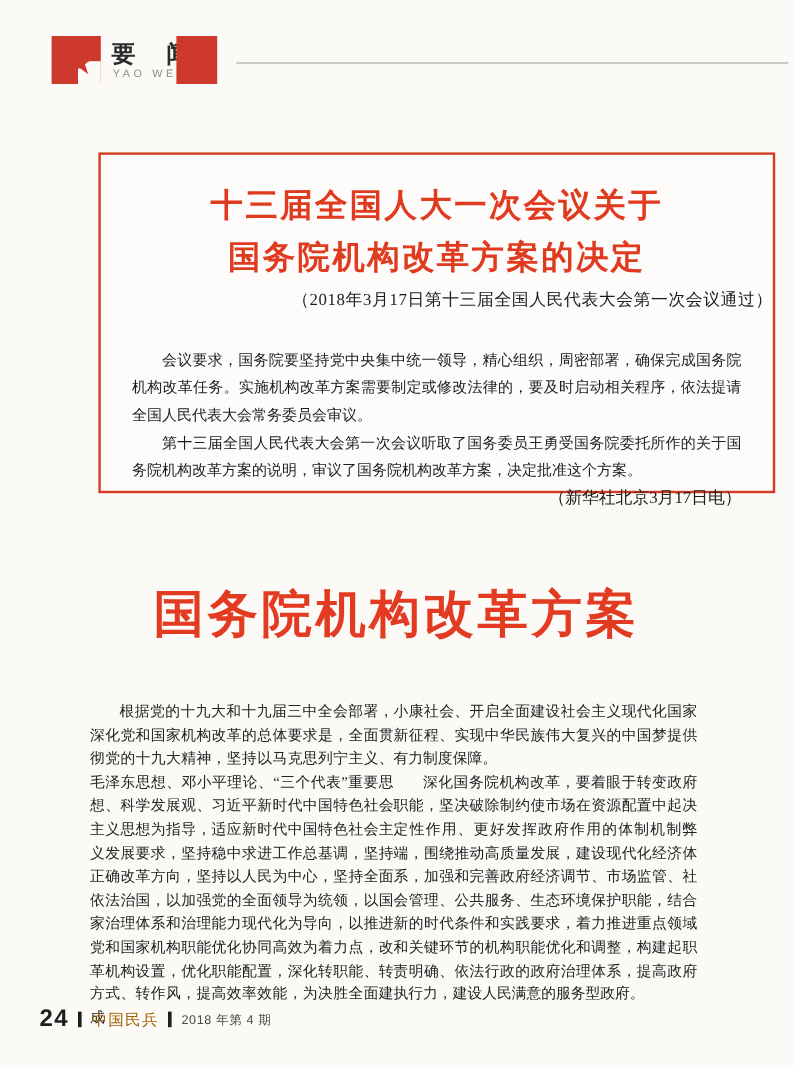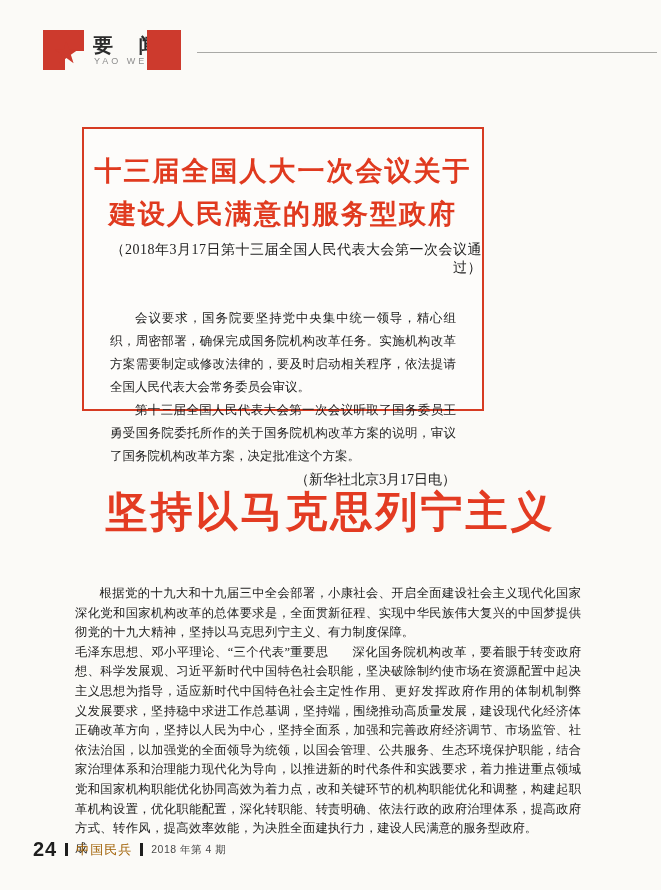--- a/index.html
+++ b/index.html
@@ -50,21 +50,21 @@
   }
   .masthead-rule {
     position: absolute; left: 197px; top: 52px;
     width: 460px; height: 1px;
     background: #a9a9a6;
   }
 
   
   .decision-box {
     position: absolute; left: 82px; top: 127px;
-    width: 402px; height: 284px;
+    width: 564px; height: 284px;
     border: 2px solid #d63b22;
     background: #fdfcfa;
   }
   .box-title {
     margin-top: 21px;
     text-align: center;
     color: #e03a1f;
     font-weight: bold;
     font-size: 27px;
     line-height: 43px;
@@ -153,31 +153,31 @@
     <div class="logo-star">★</div>
   </div>
   <div class="section-cn">要 闻</div>
   <div class="section-en">YAO WEN</div>
   <div class="masthead-square2"></div>
   <div class="masthead-rule"></div>
 
   <div class="decision-box">
     <div class="box-title">
       <div>十三届全国人大一次会议关于</div>
-      <div>建设人民满意的服务型政府</div>
+      <div>国务院机构改革方案的决定</div>
     </div>
     <div class="box-subtitle">（2018年3月17日第十三届全国人民代表大会第一次会议通过）</div>
     <div class="box-body">
       <p>会议要求，国务院要坚持党中央集中统一领导，精心组织，周密部署，确保完成国务院机构改革任务。实施机构改革方案需要制定或修改法律的，要及时启动相关程序，依法提请全国人民代表大会常务委员会审议。</p>
       <p>第十三届全国人民代表大会第一次会议听取了国务委员王勇受国务院委托所作的关于国务院机构改革方案的说明，审议了国务院机构改革方案，决定批准这个方案。</p>
     </div>
     <div class="box-attribution">（新华社北京3月17日电）</div>
   </div>
 
-  <div class="article-title">坚持以马克思列宁主义</div>
+  <div class="article-title">国务院机构改革方案</div>
 
   <div class="columns">
     <div class="col">
       <p class="indent">根据党的十九大和十九届三中全会部署，深化党和国家机构改革的总体要求是，全面贯彻党的十九大精神，坚持以马克思列宁主义、毛泽东思想、邓小平理论、“三个代表”重要思想、科学发展观、习近平新时代中国特色社会主义思想为指导，适应新时代中国特色社会主义发展要求，坚持稳中求进工作总基调，坚持正确改革方向，坚持以人民为中心，坚持全面依法治国，以加强党的全面领导为统领，以国家治理体系和治理能力现代化为导向，以推进党和国家机构职能优化协同高效为着力点，改革机构设置，优化职能配置，深化转职能、转方式、转作风，提高效率效能，为决胜全面建成</p>
     </div>
     <div class="col">
       <p class="cont">小康社会、开启全面建设社会主义现代化国家新征程、实现中华民族伟大复兴的中国梦提供有力制度保障。</p>
       <p class="indent">深化国务院机构改革，要着眼于转变政府职能，坚决破除制约使市场在资源配置中起决定性作用、更好发挥政府作用的体制机制弊端，围绕推动高质量发展，建设现代化经济体系，加强和完善政府经济调节、市场监管、社会管理、公共服务、生态环境保护职能，结合新的时代条件和实践要求，着力推进重点领域和关键环节的机构职能优化和调整，构建起职责明确、依法行政的政府治理体系，提高政府执行力，建设人民满意的服务型政府。</p>
     </div>
   </div>

